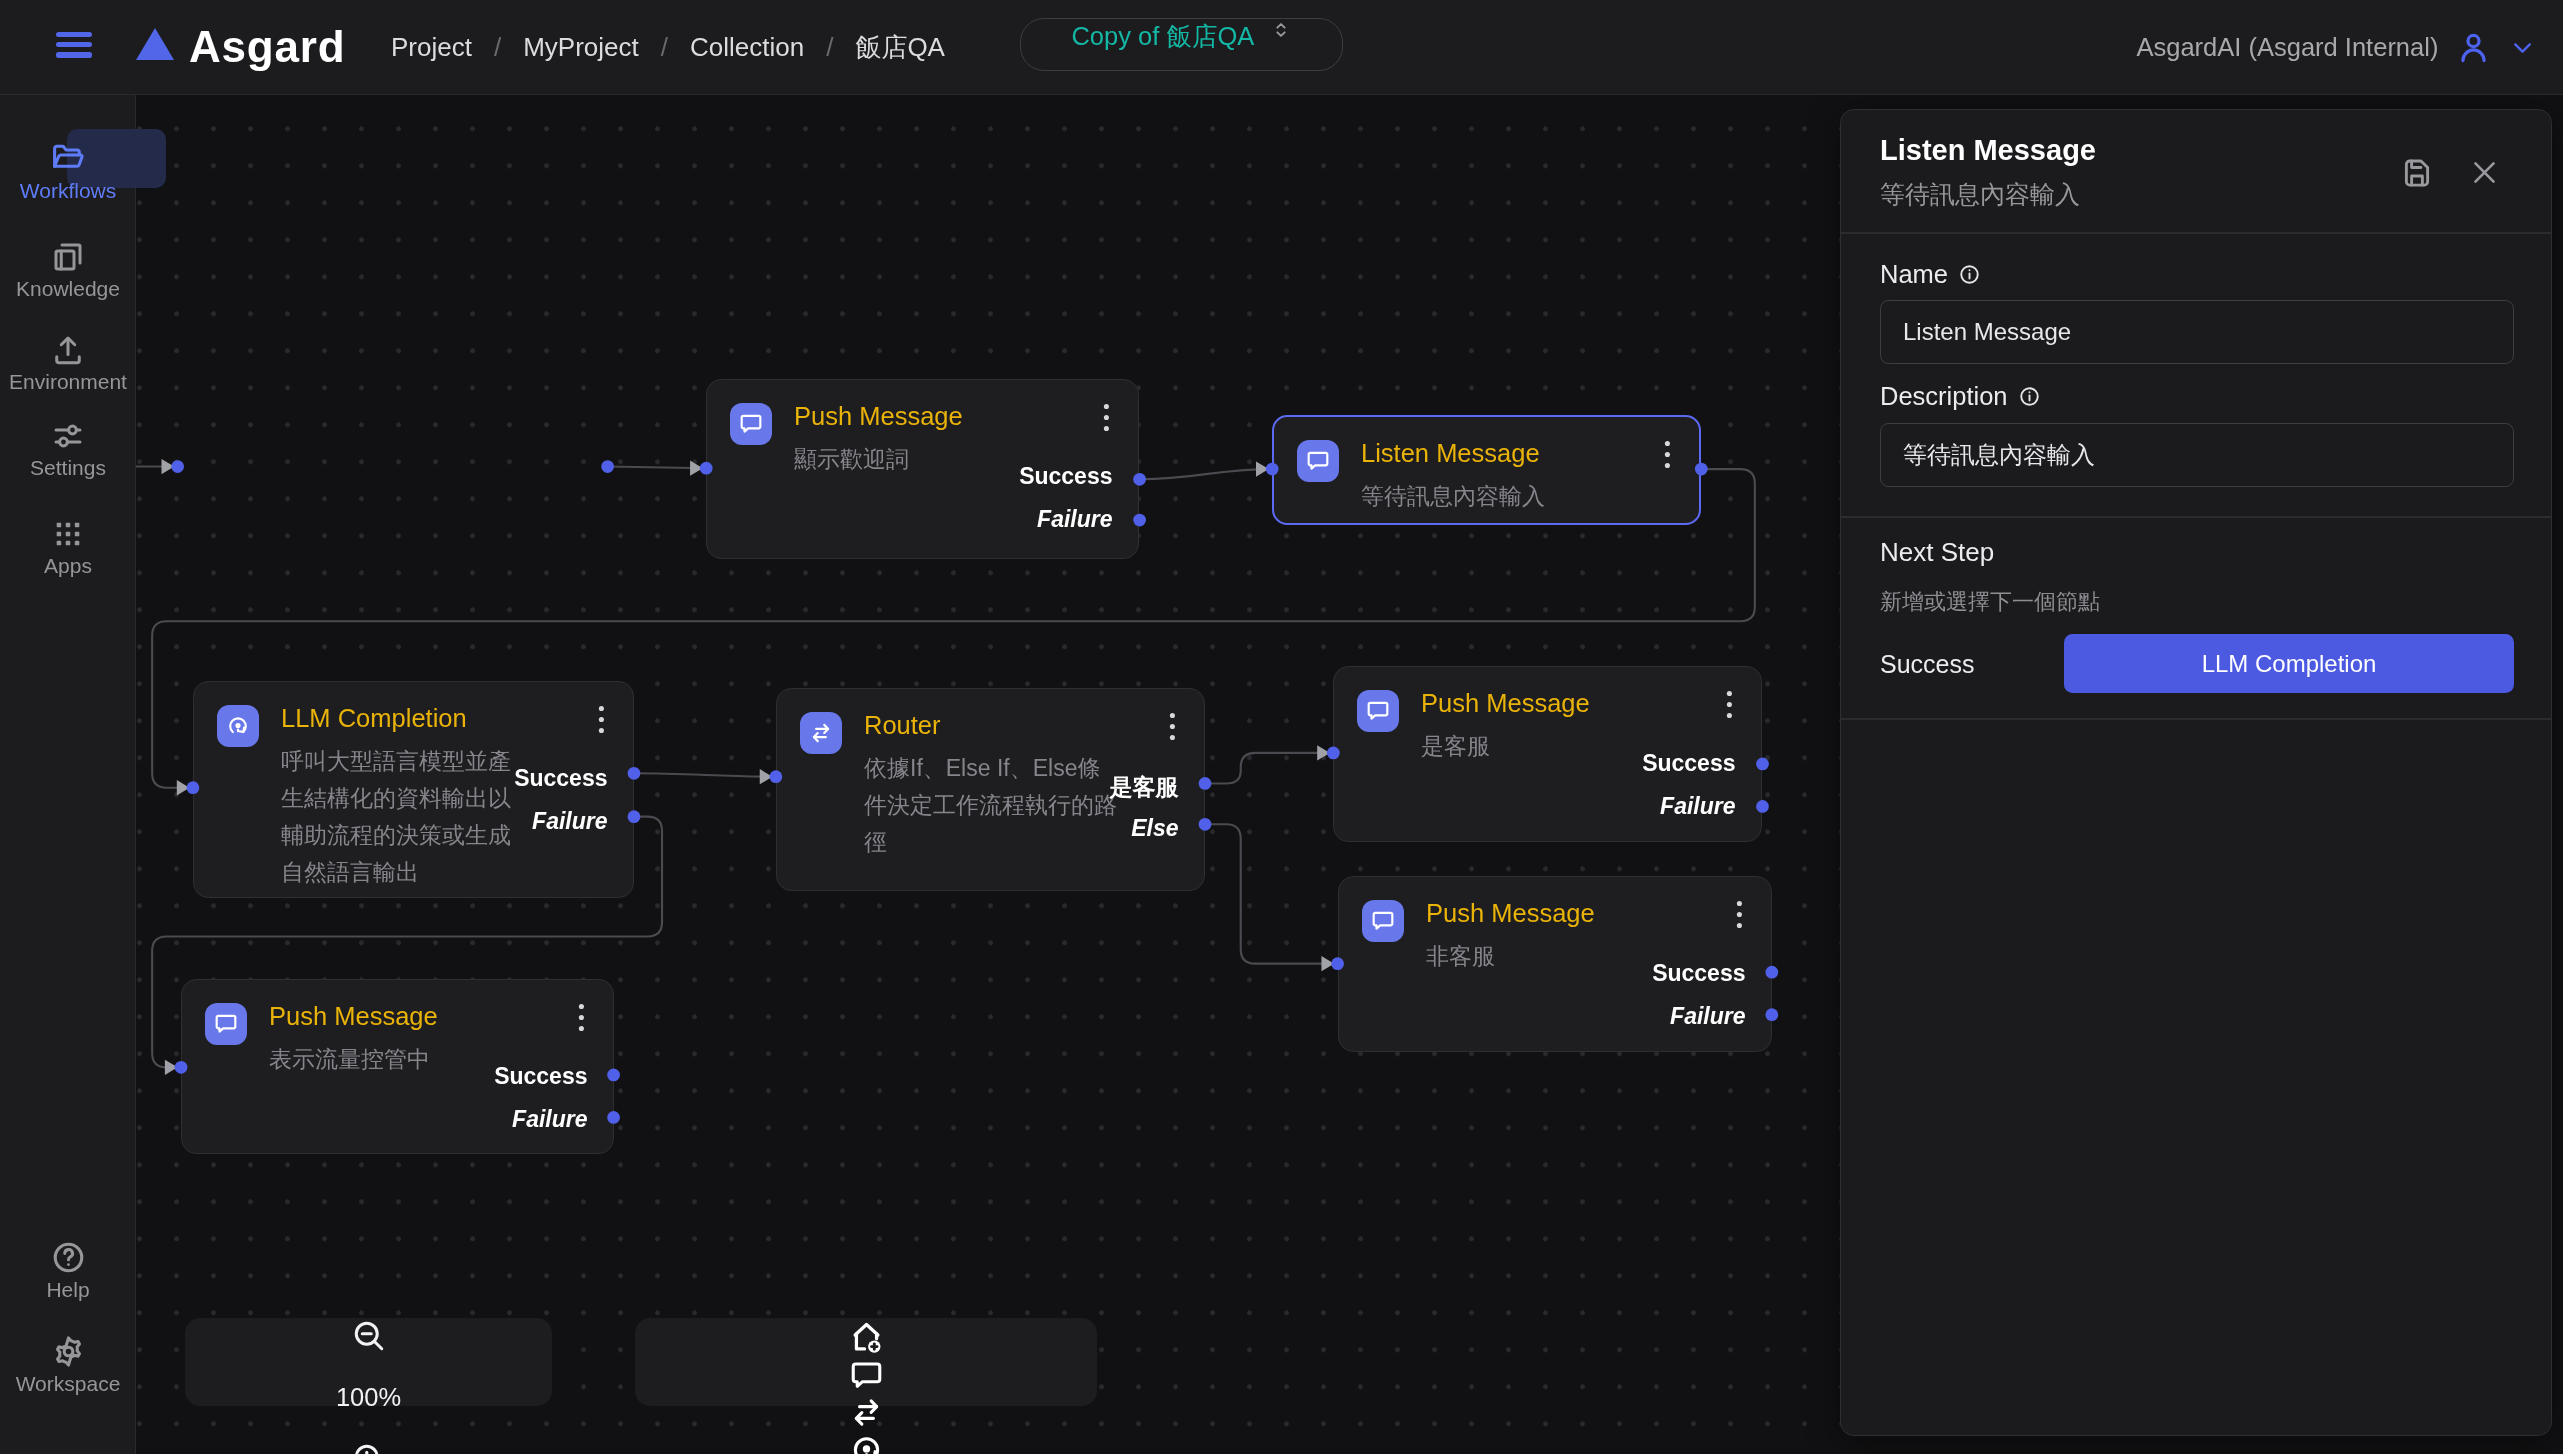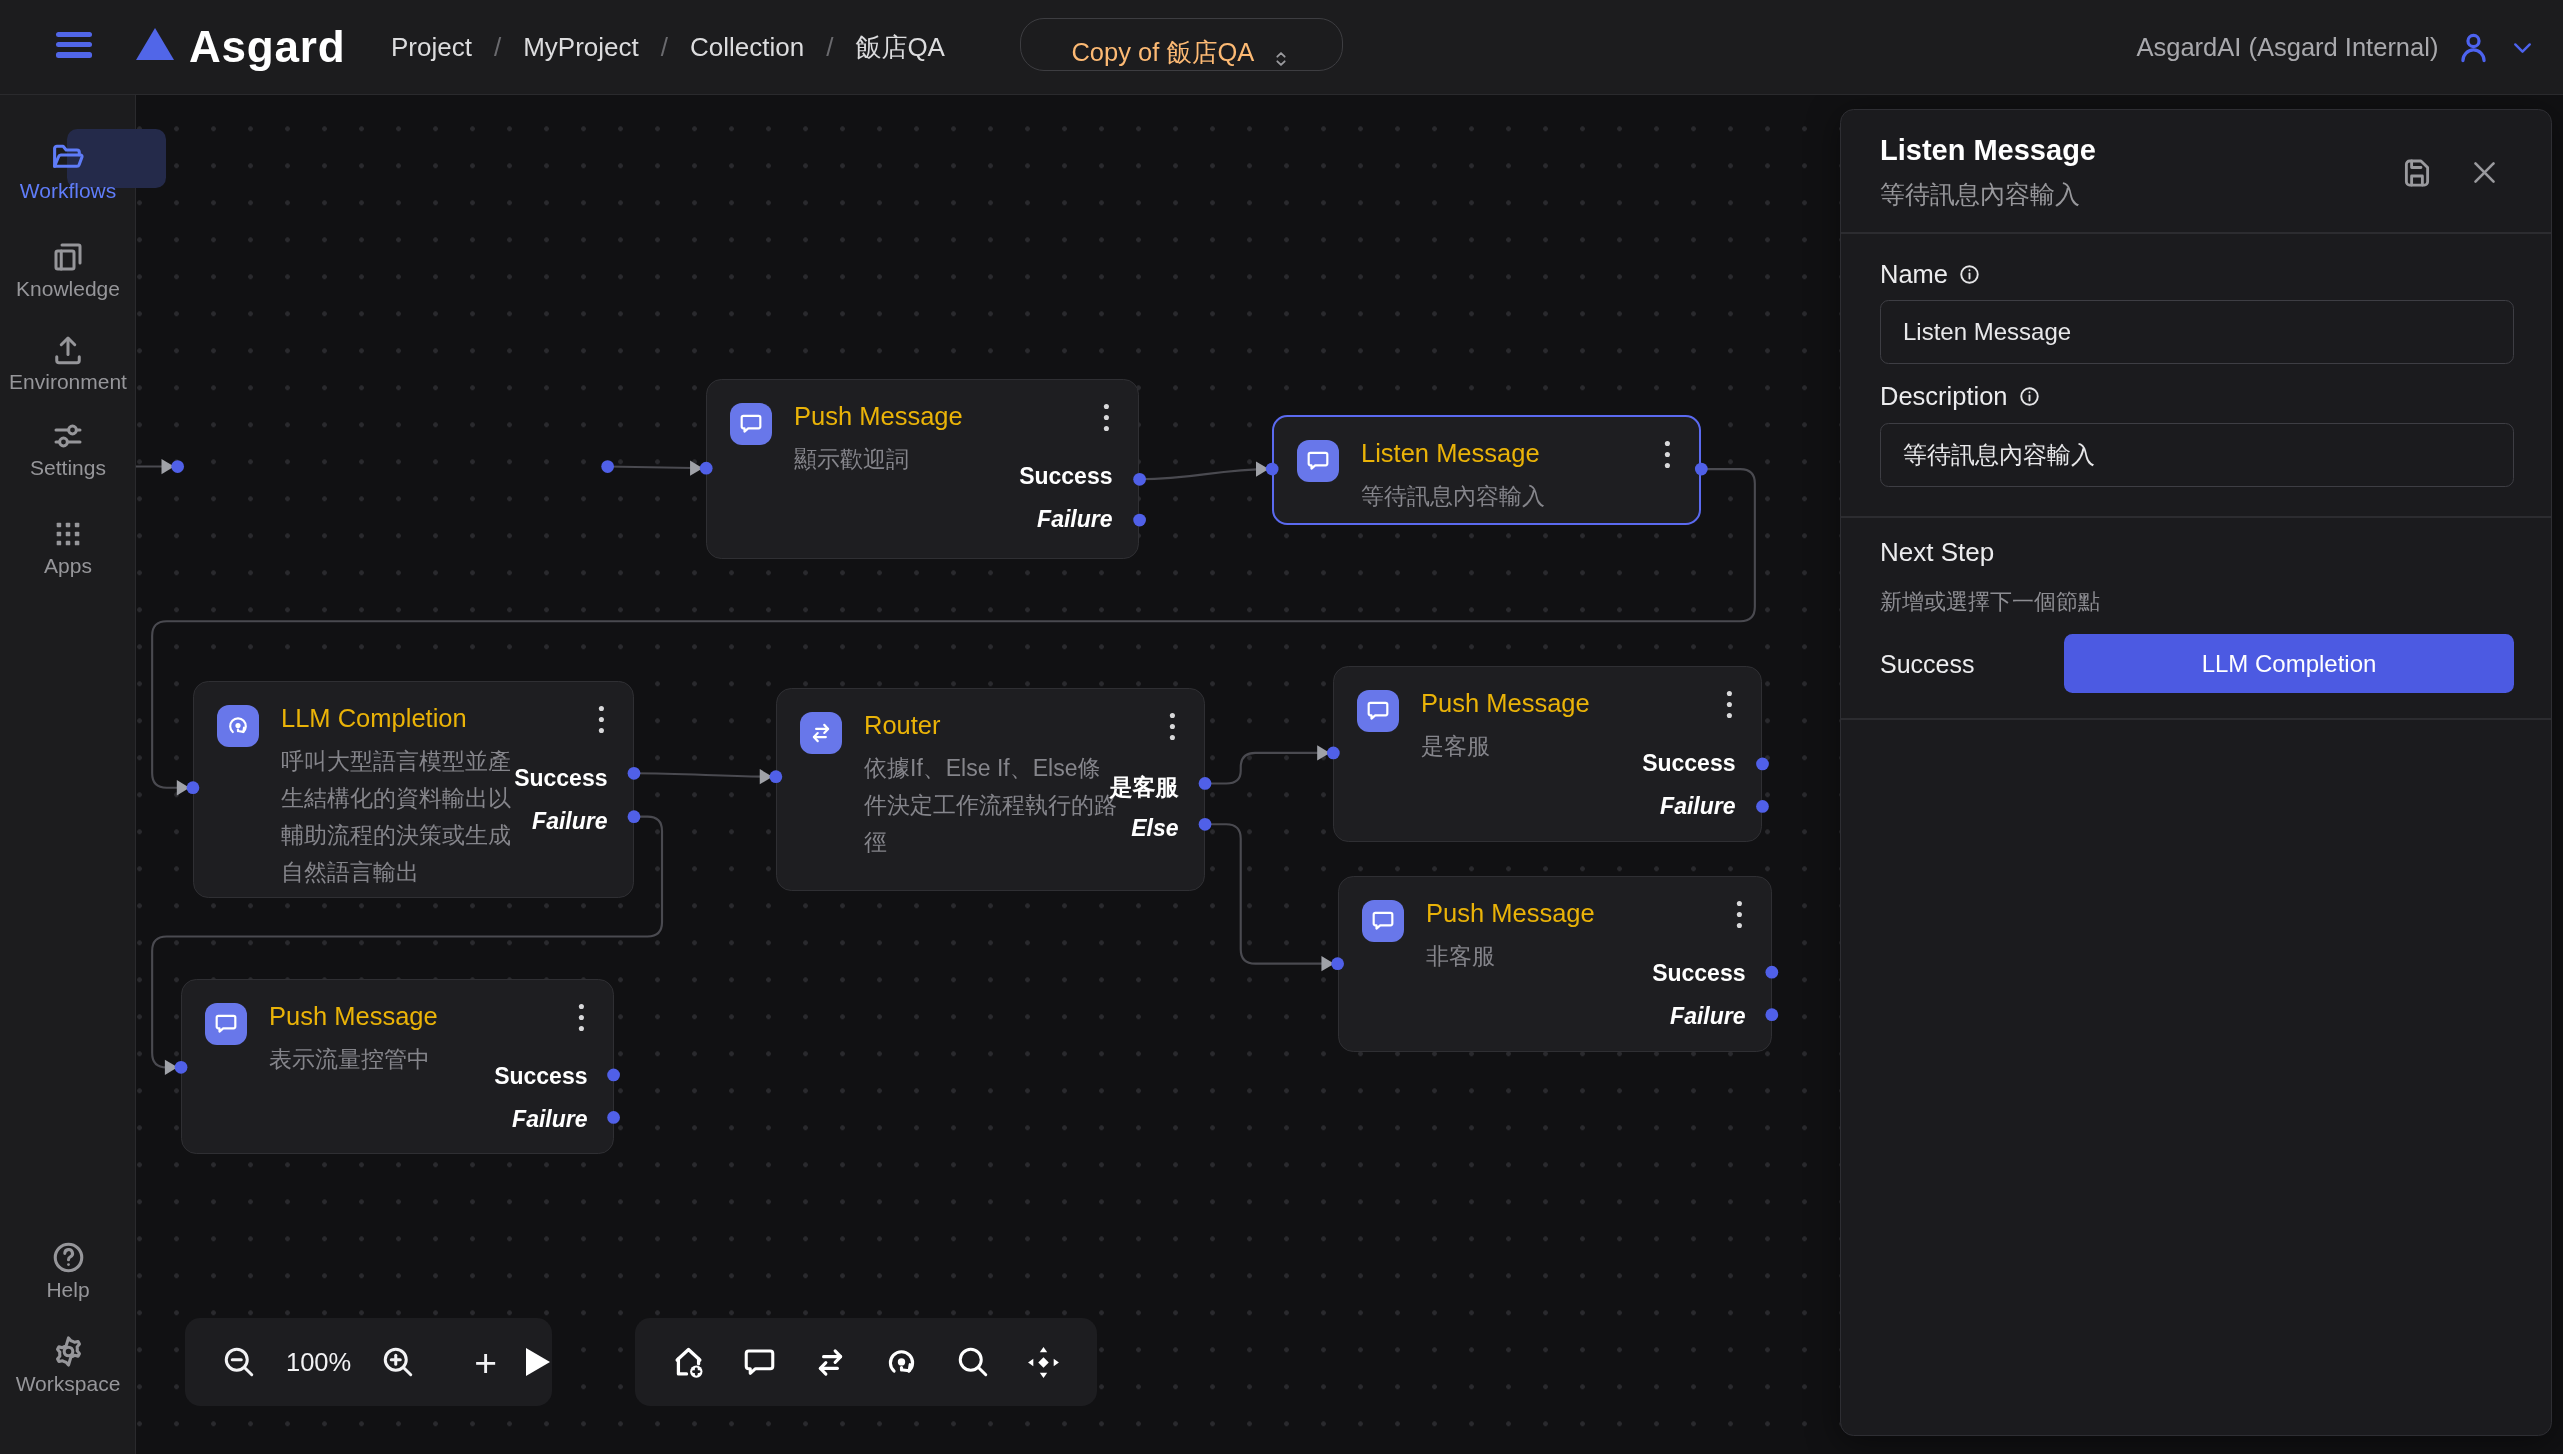--- a/index.html
+++ b/index.html
@@ -8,21 +8,21 @@
 
   
   .topbar { position:absolute; left:0; top:0; width:2563px; height:95px; background:#1c1c1e; border-bottom:1.7px solid #2a2a2d; z-index:30; }
   .hamburger { position:absolute; left:56px; top:32px; width:36px; height:25.5px; display:flex; flex-direction:column; justify-content:space-between; cursor:pointer; }
   .hamburger span { display:block; height:5.1px; border-radius:2.5px; background:#5166e8; }
   .logo-tri { position:absolute; left:136px; top:28px; width:0; height:0; border-left:19.5px solid transparent; border-right:19.5px solid transparent; border-bottom:32px solid #5166e8; }
   .logo-text { position:absolute; left:189px; top:22px; font-size:44px; font-weight:600; color:#ffffff; letter-spacing:0.8px; }
   .breadcrumb { position:absolute; left:391px; top:0; height:95px; display:flex; align-items:center; gap:22px; font-size:26px; color:#dcdcde; }
   .breadcrumb .sep { color:#6a6a6e; }
   .breadcrumb .crumb { cursor:pointer; }
-  .wf-select { position:absolute; left:1020px; top:18px; width:323px; height:53px; border:1.7px solid #3d3d41; border-radius:24px; display:flex; align-items:flex-end; justify-content:center; gap:15.3px; color:#fdba74; font-size:25.5px; cursor:pointer; background:transparent; }
+  .wf-select { position:absolute; left:1020px; top:18px; width:323px; height:53px; border:1.7px solid #3d3d41; border-radius:24px; display:flex; align-items:flex-start; justify-content:center; gap:15.3px; color:#14b8a6; font-size:25.5px; cursor:pointer; background:transparent; }
   .topbar-right { position:absolute; right:26px; top:0; height:95px; display:flex; align-items:center; gap:15.3px; }
   .account-label { font-size:25.5px; color:#a9a9ad; }
   .icon-stroke { fill:none; stroke:currentColor; stroke-width:2; stroke-linecap:round; stroke-linejoin:round; }
 
   
   .sidebar { position:absolute; left:0; top:95px; width:136px; height:1360px; background:#1c1c1e; border-right:1.7px solid #2a2a2d; z-index:30; }
   .side-item { position:absolute; left:0; width:136px; display:flex; flex-direction:column; align-items:center; gap:1px; color:#96969a; cursor:pointer; }
   .side-item .ic { width:39px; height:39px; display:flex; align-items:center; justify-content:center; }
   .side-item .lbl { font-size:21px; }
   .side-item.active { color:#5f7cf8; }
@@ -37,21 +37,21 @@
   .node.selected { border:2.5px solid #5b6af0; }
   .node-icon { position:absolute; left:23px; top:23px; width:42px; height:42px; border-radius:12px; background:#6877ea; display:flex; align-items:center; justify-content:center; color:#fff; }
   .node-icon svg { width:26px; height:26px; }
   .node-title { position:absolute; left:87px; top:22px; font-size:25.5px; font-weight:500; color:#eab308; white-space:nowrap; }
   .node-sub { position:absolute; left:87px; top:61px; font-size:23px; color:#85858b; line-height:37px; white-space:pre-wrap; }
   .kebab { position:absolute; right:18.7px; top:20.4px; width:25.5px; height:34px; display:flex; align-items:center; justify-content:center; color:#d8d8da; cursor:pointer; }
   .port-label { position:absolute; right:25.5px; font-size:23px; font-weight:700; color:#ffffff; white-space:nowrap; }
   .port-label.o1 { top:83px; } .port-label.o2 { top:126px;font-style:italic; }
 
   
-  .toolbar { position:absolute; background:#1d1d20; border-radius:15.3px; display:flex; align-items:center; z-index:10; color:#e8e8ea; }
+  .toolbar { position:absolute; background:#1d1d20; border-radius:15.3px; display:flex; align-items:center; z-index:10; color:#e8e8ea;flex-direction:column; }
   .toolbar1 { left:49px; top:1223px; width:367px; height:88px; padding:0 36px; gap:29px; }
   .toolbar2 { left:499px; top:1223px; width:462px; height:88px; padding:0 34px; justify-content:space-between; }
   .tb-ic { width:39px; height:39px; display:flex; align-items:center; justify-content:center; cursor:pointer; }
   .zoom-label { font-size:25.5px; color:#f2f2f4; }
   .tb-divider { width:1.7px; height:51px; background:#3a3a3e; }
   .play-tri { width:0; height:0; border-left:24px solid #ffffff; border-top:14.4px solid transparent; border-bottom:14.4px solid transparent; }
   .plus-glyph { font-size:39px; font-weight:300; color:#f2f2f4; line-height:1; }
 
   
   .panel { position:absolute; left:1840px; top:109px; width:712px; height:1327px; background:#1b1b1e; border:1.7px solid #2e2e33; border-radius:13.6px; z-index:20; box-shadow:0 6.8px 34px rgba(0,0,0,.45); }

